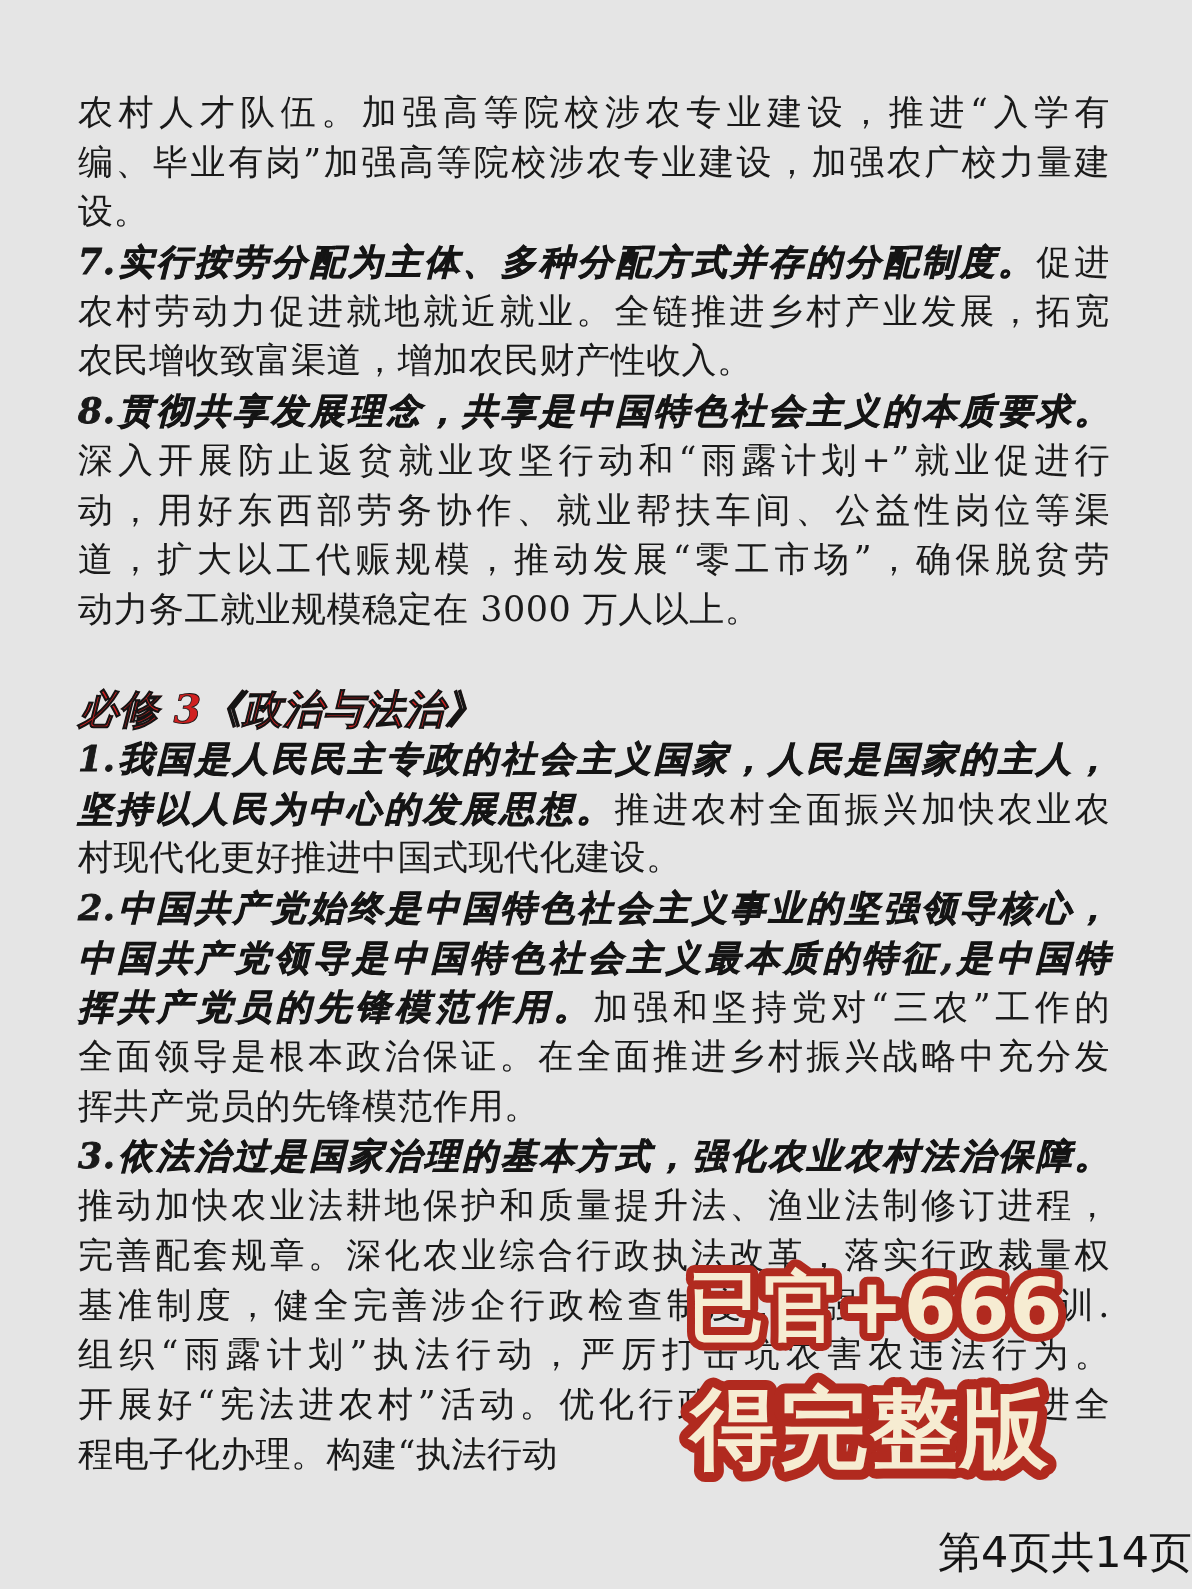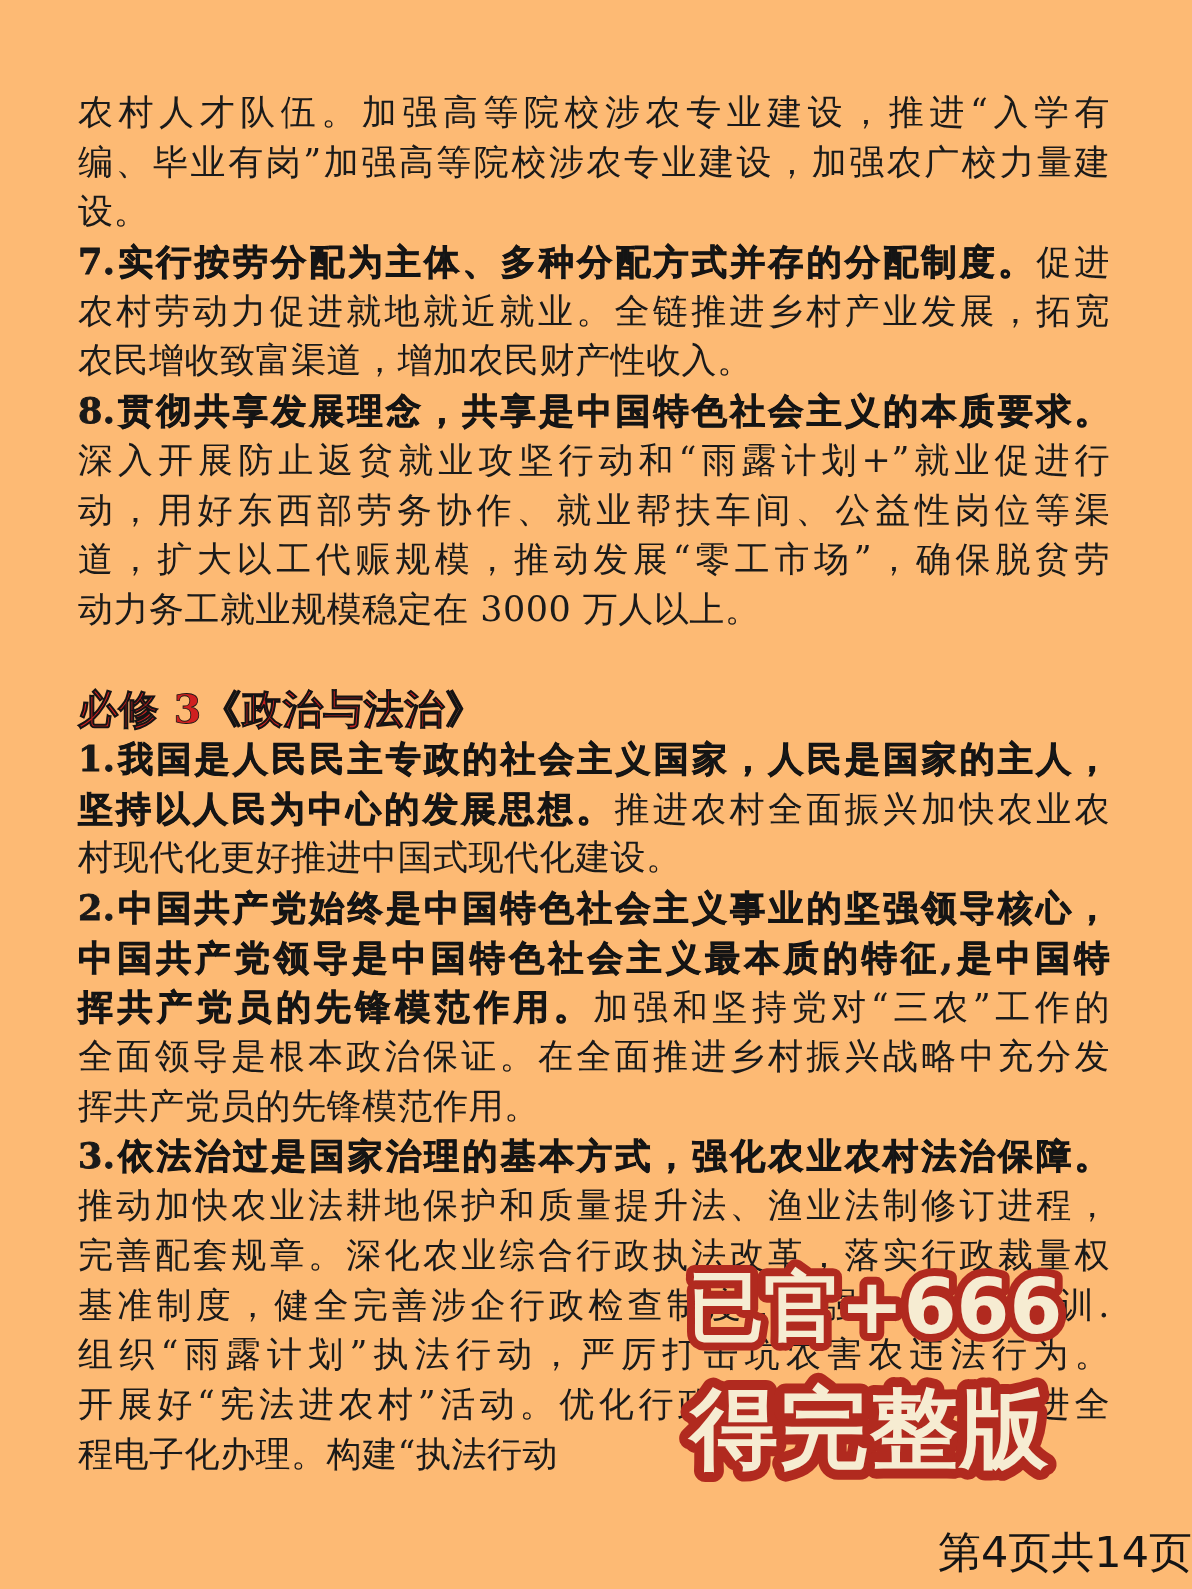--- a/index.html
+++ b/index.html
@@ -4,21 +4,21 @@
 <style>
   html, body { margin: 0; padding: 0; }
   body {
     width: 1192px; height: 1589px;
     background: #ffffff;
     font-family: "DejaVu Serif", serif;
   }
   .page {
     position: relative;
     width: 1192px; height: 1589px;
-    background: #fdba74;
+    background: #e5e5e5;
     overflow: hidden;
   }
   
   .doc {
     position: absolute;
     left: 78px; top: 88px;
     width: 1032px;
     color: #1a1a1a;
   }
   .line {
@@ -27,20 +27,21 @@
     font-size: 35px;
     text-align: justify;
     text-align-last: justify;
     white-space: normal;
     letter-spacing: 0.5px;
   }
   .line.last { text-align-last: left; }
   .line.gap  { height: 49.7px; }
   .line .bold {
     font-weight: 700;
+    font-style: italic;
     -webkit-text-stroke: 0.8px #141414;
   }
   .line .reg { font-weight: 400; }
   .line.heading {
     text-align-last: left;
     font-size: 40px;
     font-weight: 700;
     color: #d02020;
     -webkit-text-stroke: 0.6px #d02020;
   }

